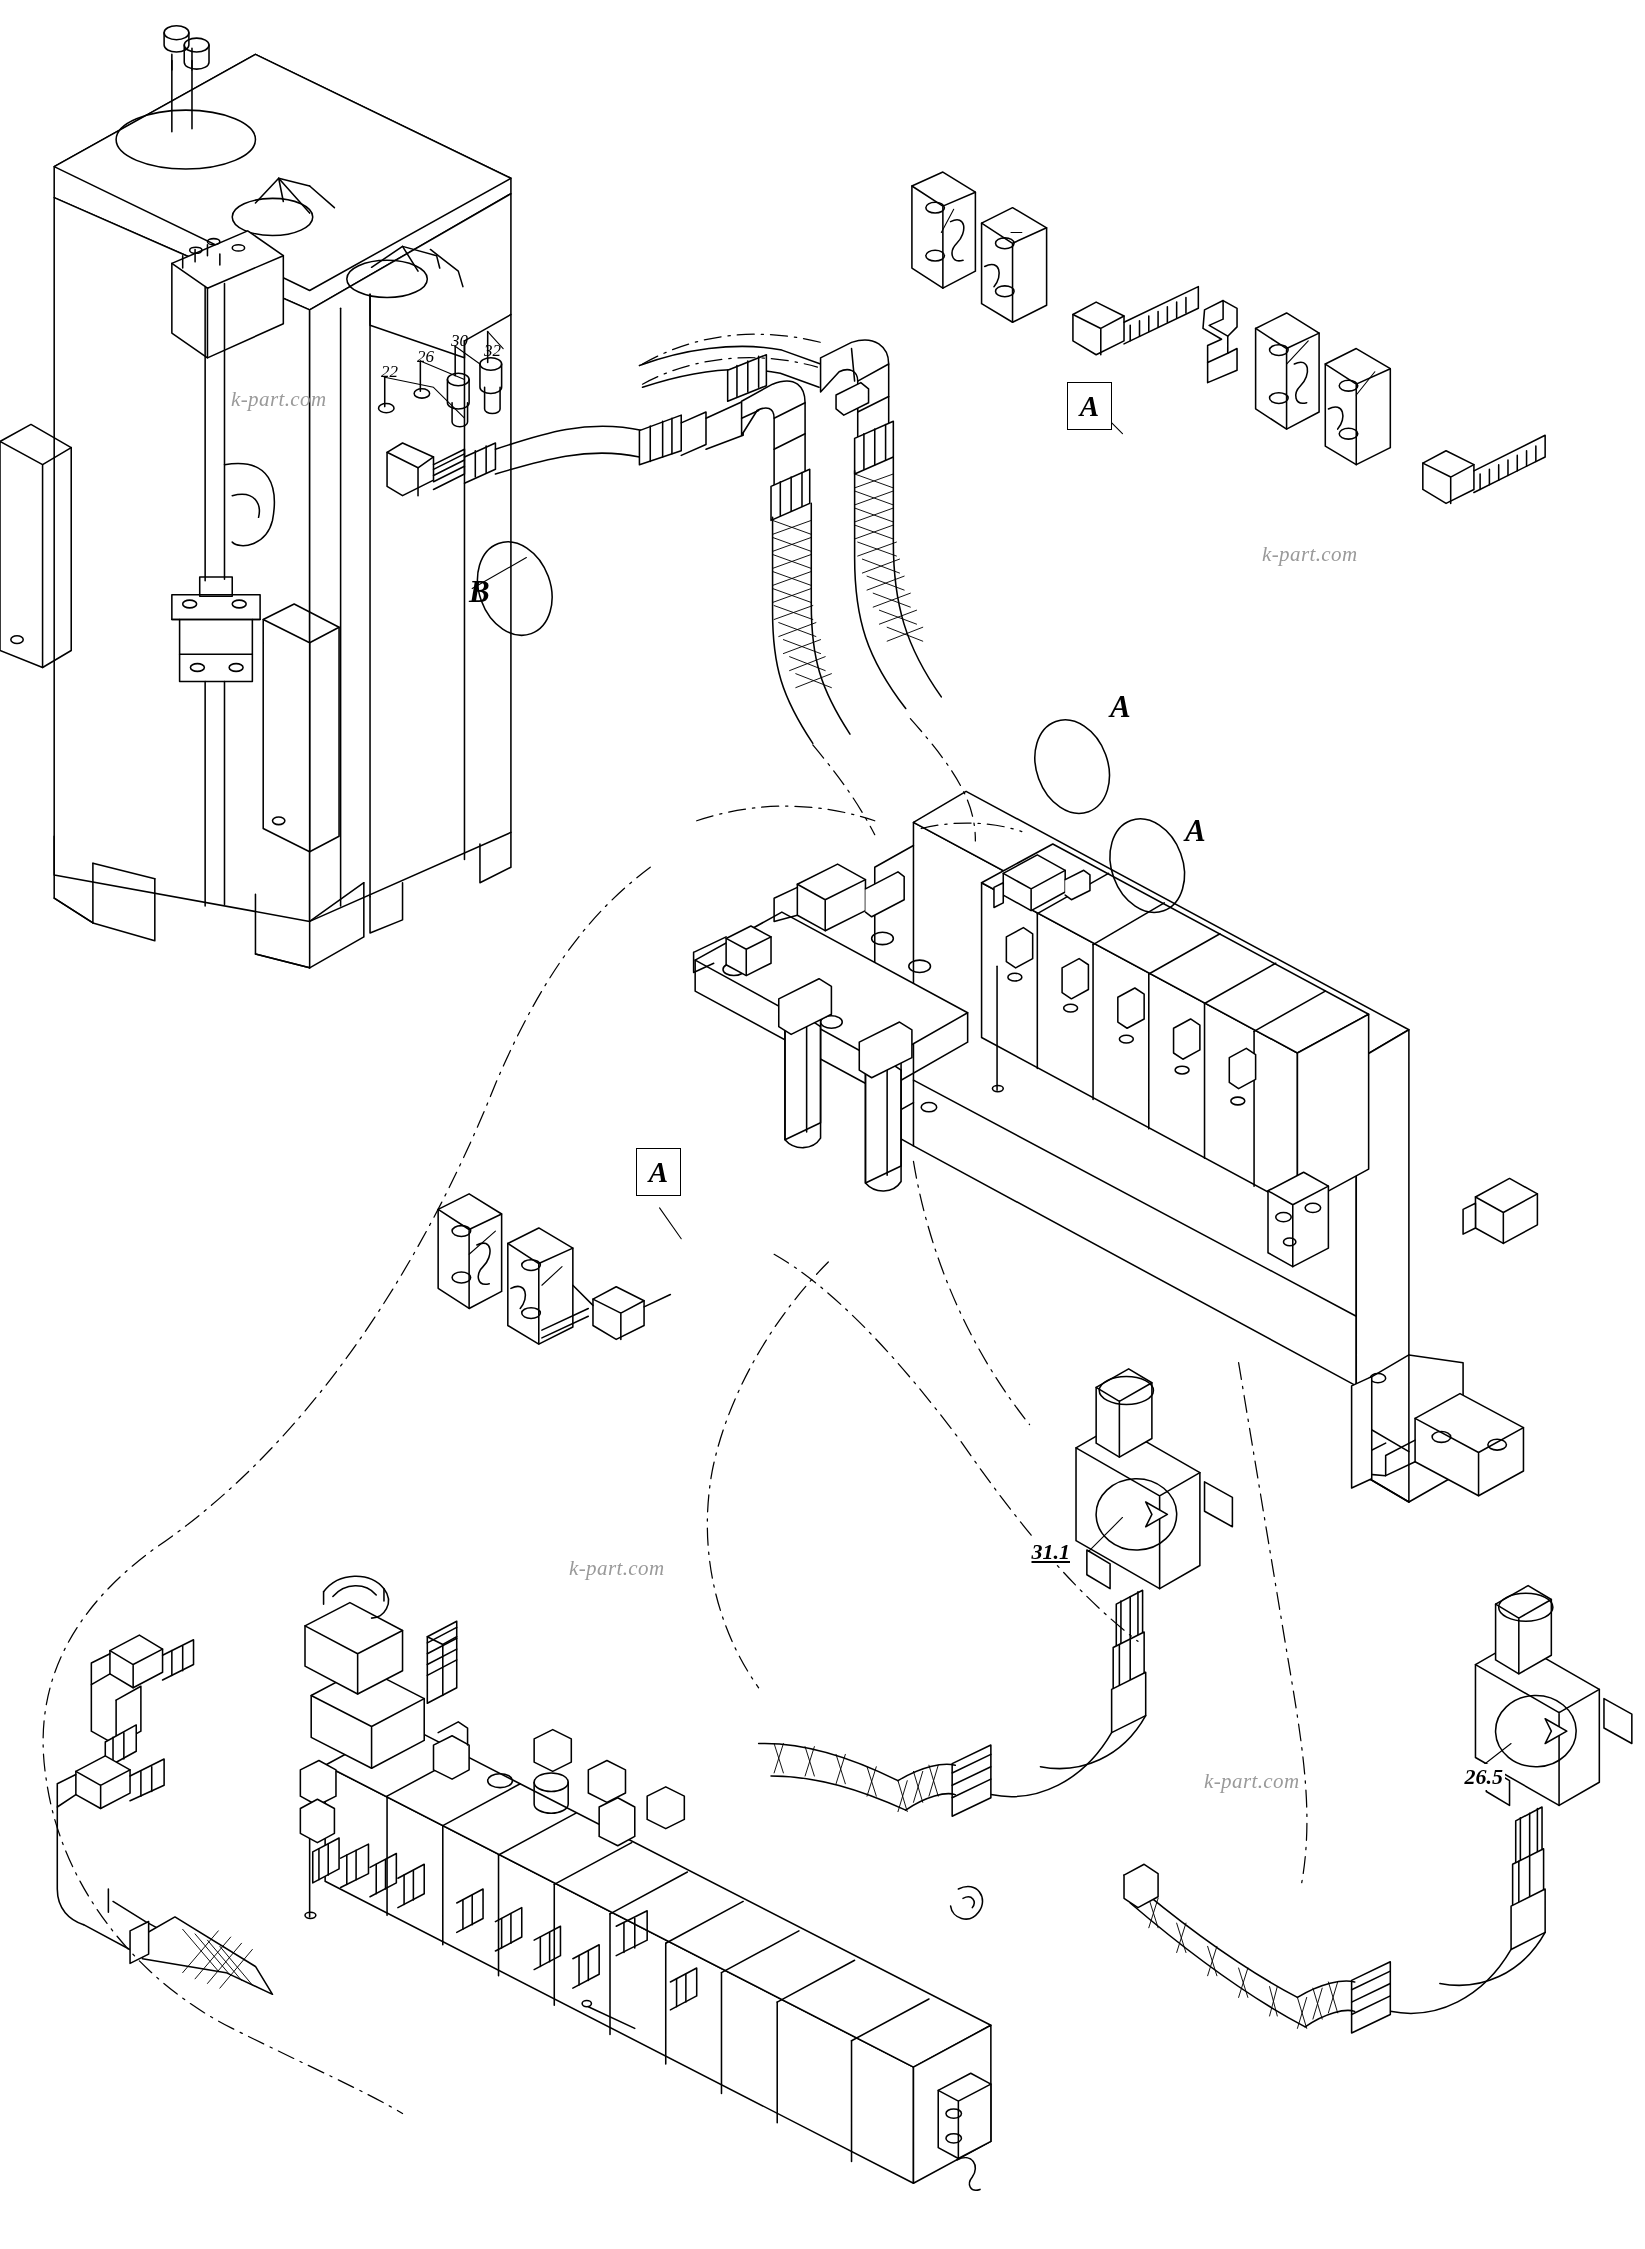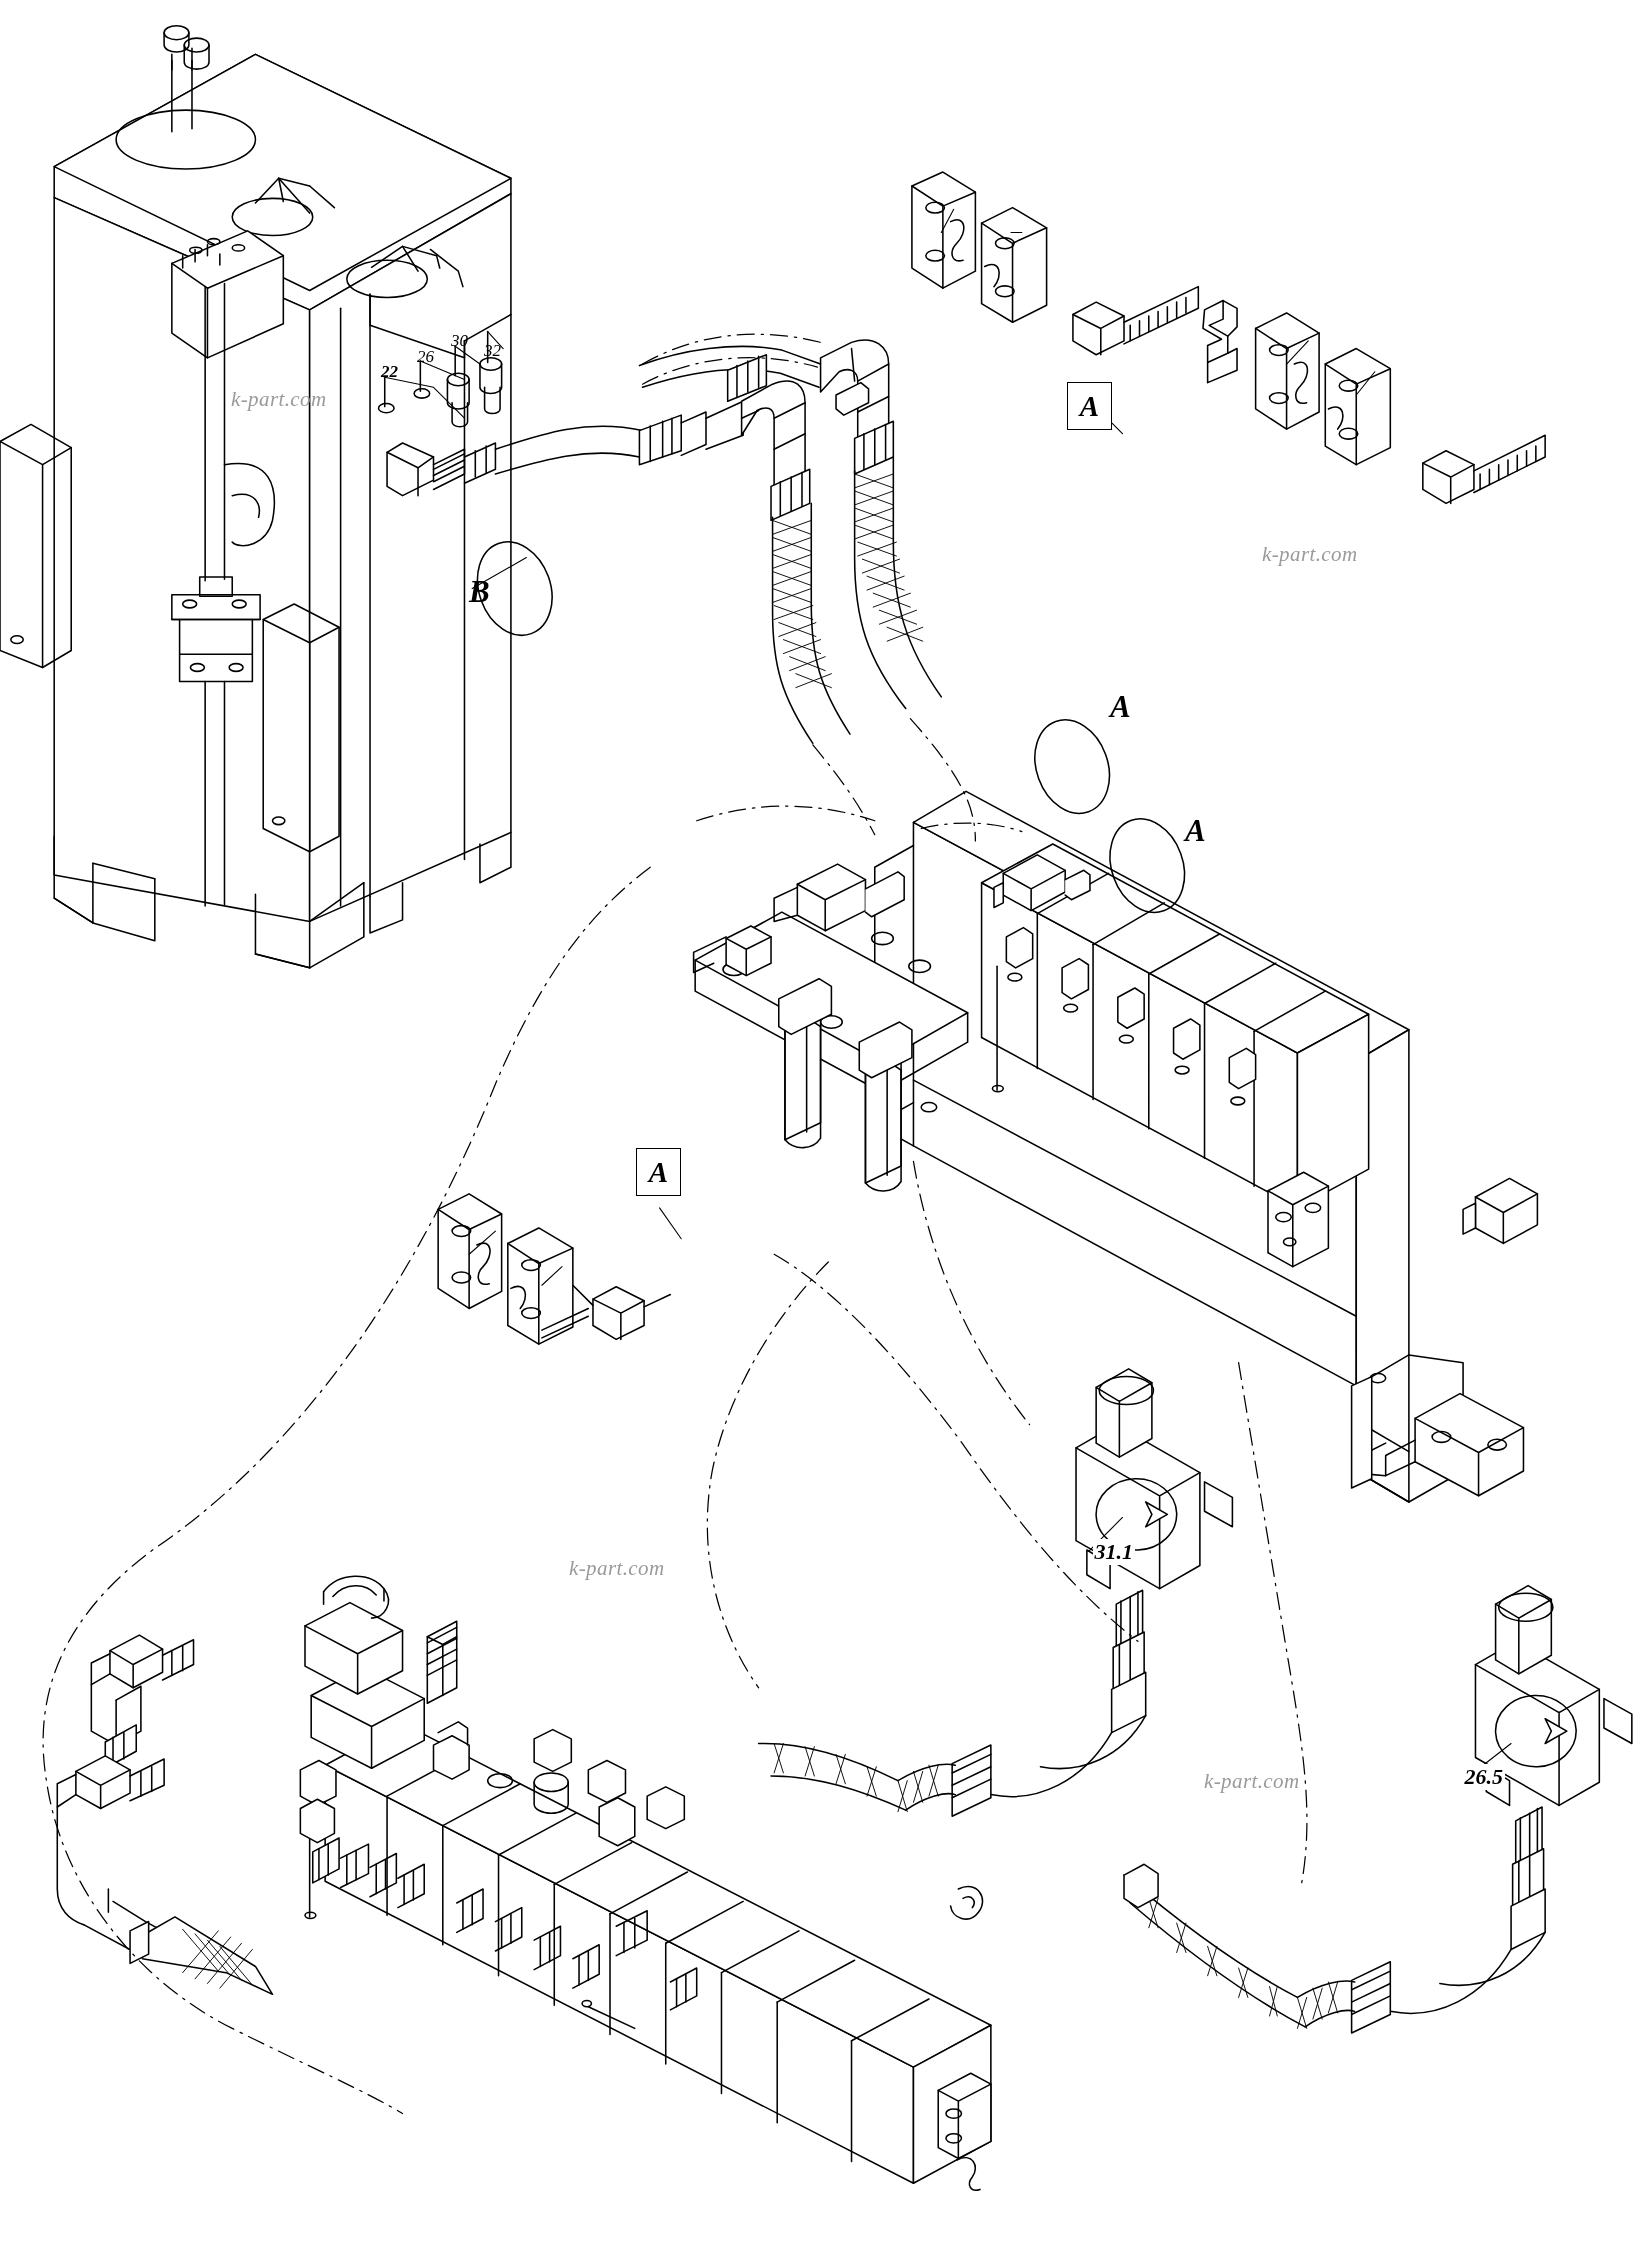--- a/index.html
+++ b/index.html
@@ -593,26 +593,26 @@
   </div>
 
   <div class="callout-box" style="left:636px; top:1148px; width:43px; height:46px;">
     <span>A</span>
   </div>
 
   <div class="lbl callout-letter" style="left:469px; top:574px;">B</div>
   <div class="lbl callout-letter" style="left:1110px; top:689px;">A</div>
   <div class="lbl callout-letter" style="left:1185px; top:813px;">A</div>
 
-  <div class="lbl callout-num" style="left:381px; top:362px;font-weight:bold;">22</div>
+  <div class="lbl callout-num" style="left:381px; top:362px;">22</div>
   <div class="lbl callout-num" style="left:417px; top:347px;">26</div>
   <div class="lbl callout-num" style="left:451px; top:331px;text-align:right;">30</div>
   <div class="lbl callout-num" style="left:484px; top:317px;margin-top:24px;">32</div>
 
-  <div class="item-tag" style="left:1093px; top:1539px;">31.1</div>
+  <div class="item-tag" style="left:1030px; top:1539px;text-decoration:underline;">31.1</div>
   <div class="item-tag" style="left:1463px; top:1764px;">26.5</div>
 
   <div class="wm" style="left:231px; top:387px;">k-part.com</div>
   <div class="wm" style="left:1262px; top:542px;">k-part.com</div>
   <div class="wm" style="left:569px; top:1556px;">k-part.com</div>
   <div class="wm" style="left:1204px; top:1769px;">k-part.com</div>
 
 </div>
 
 

